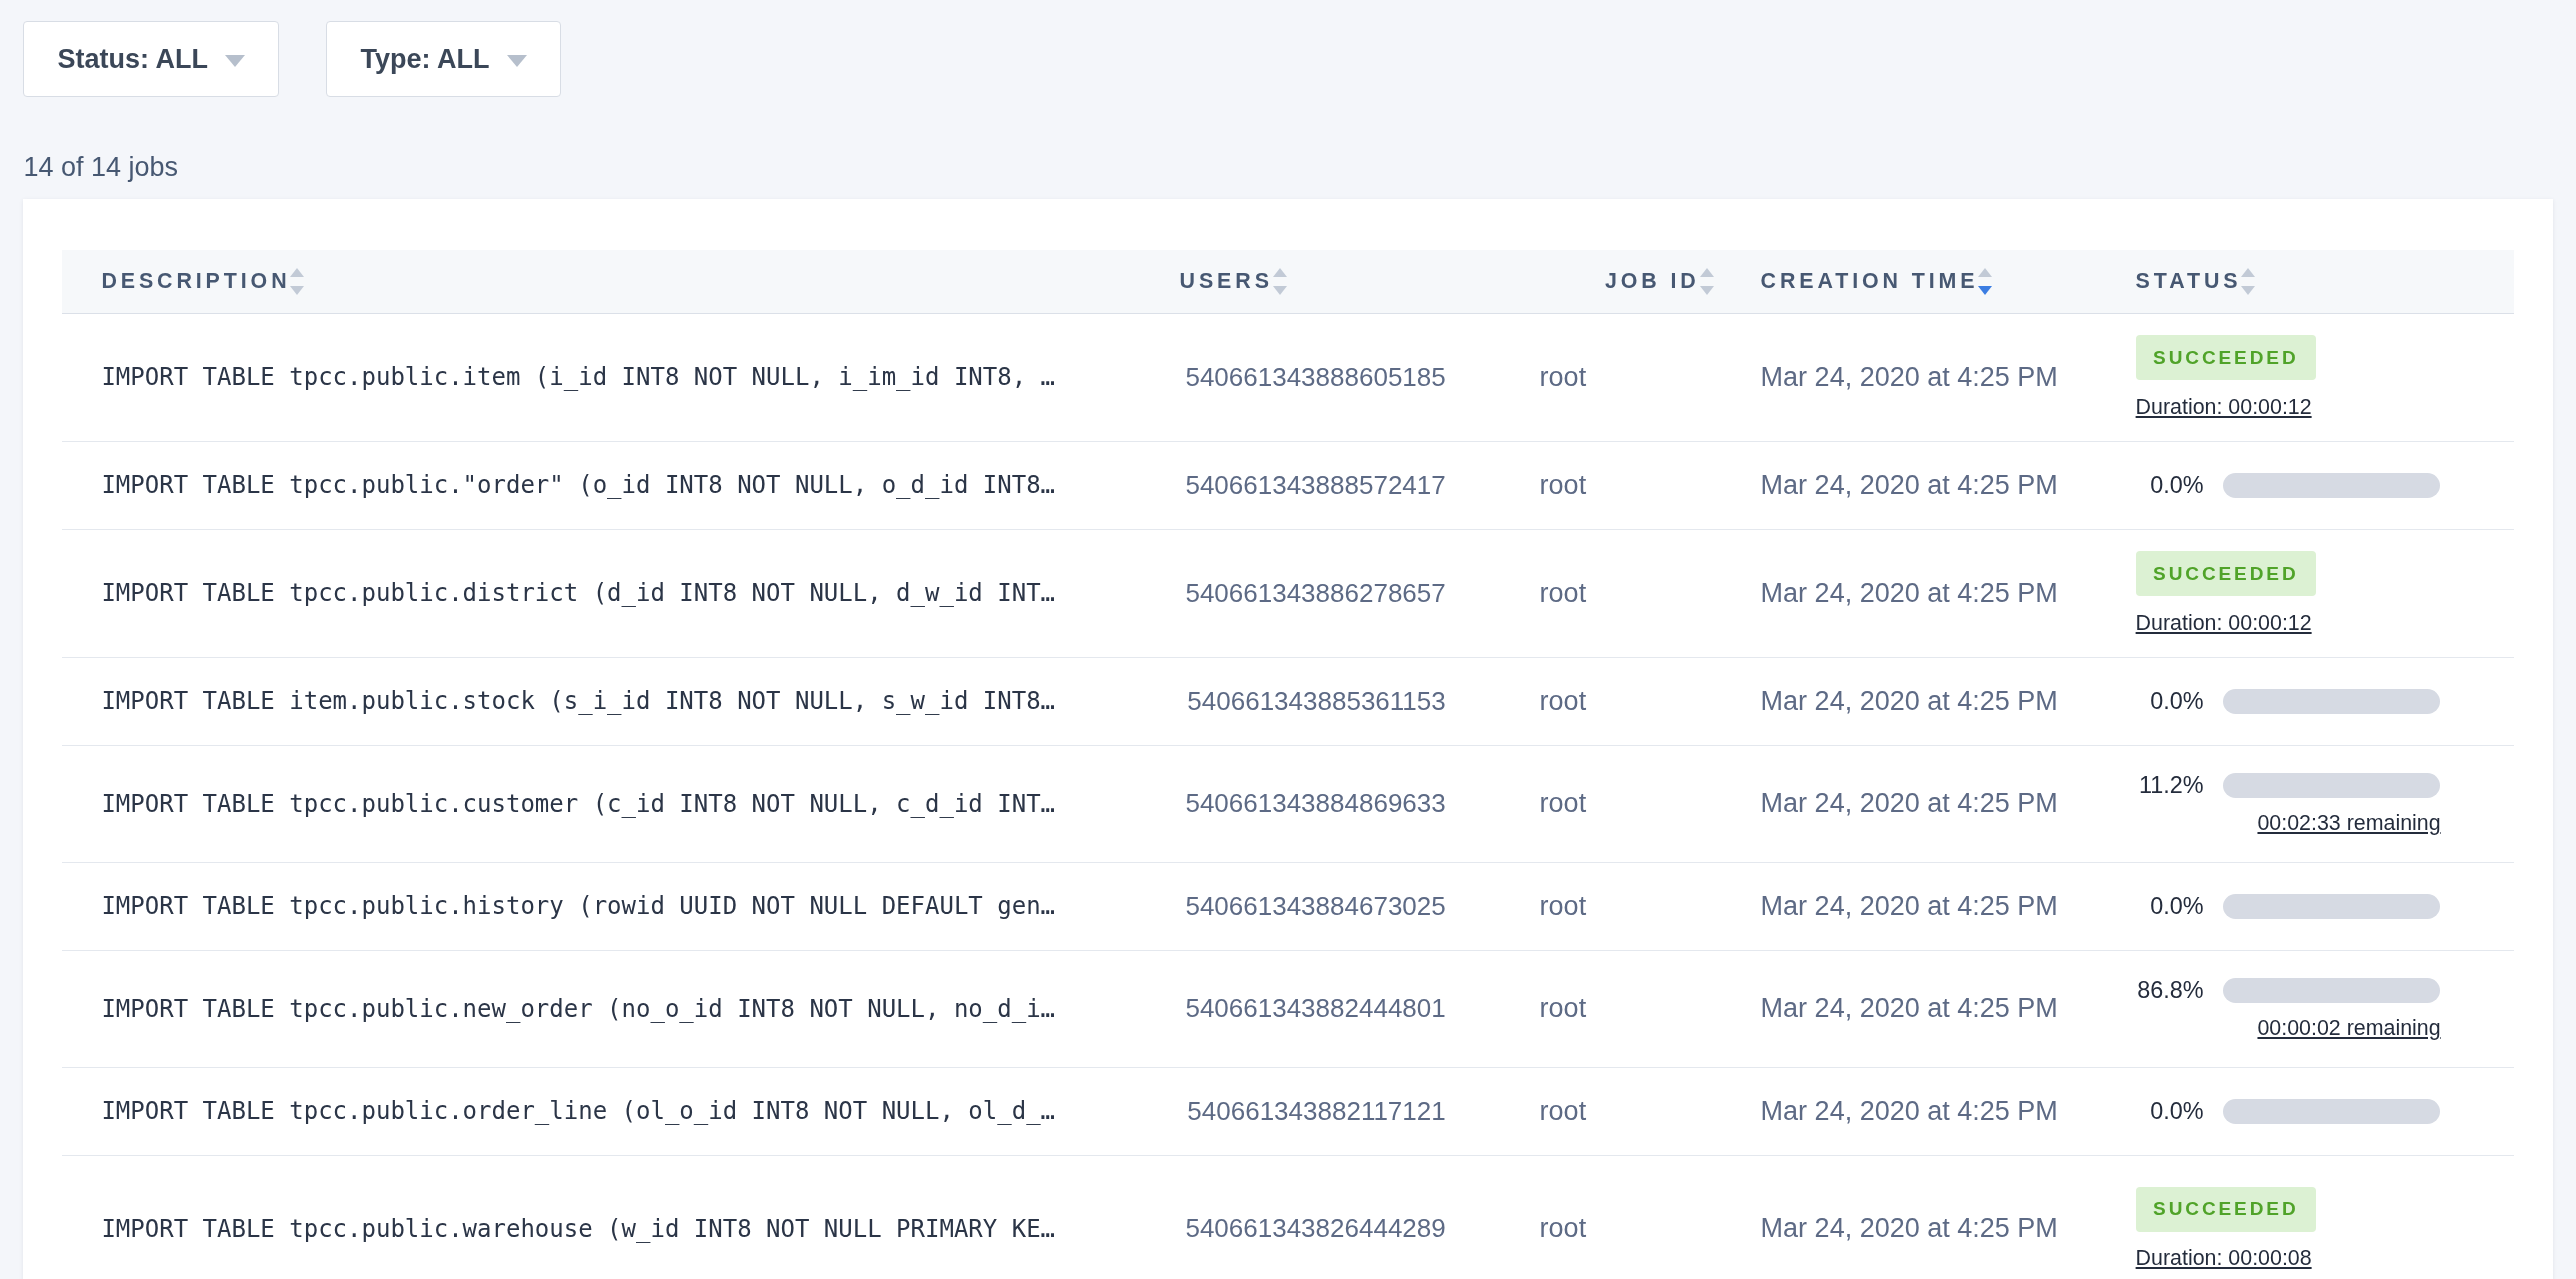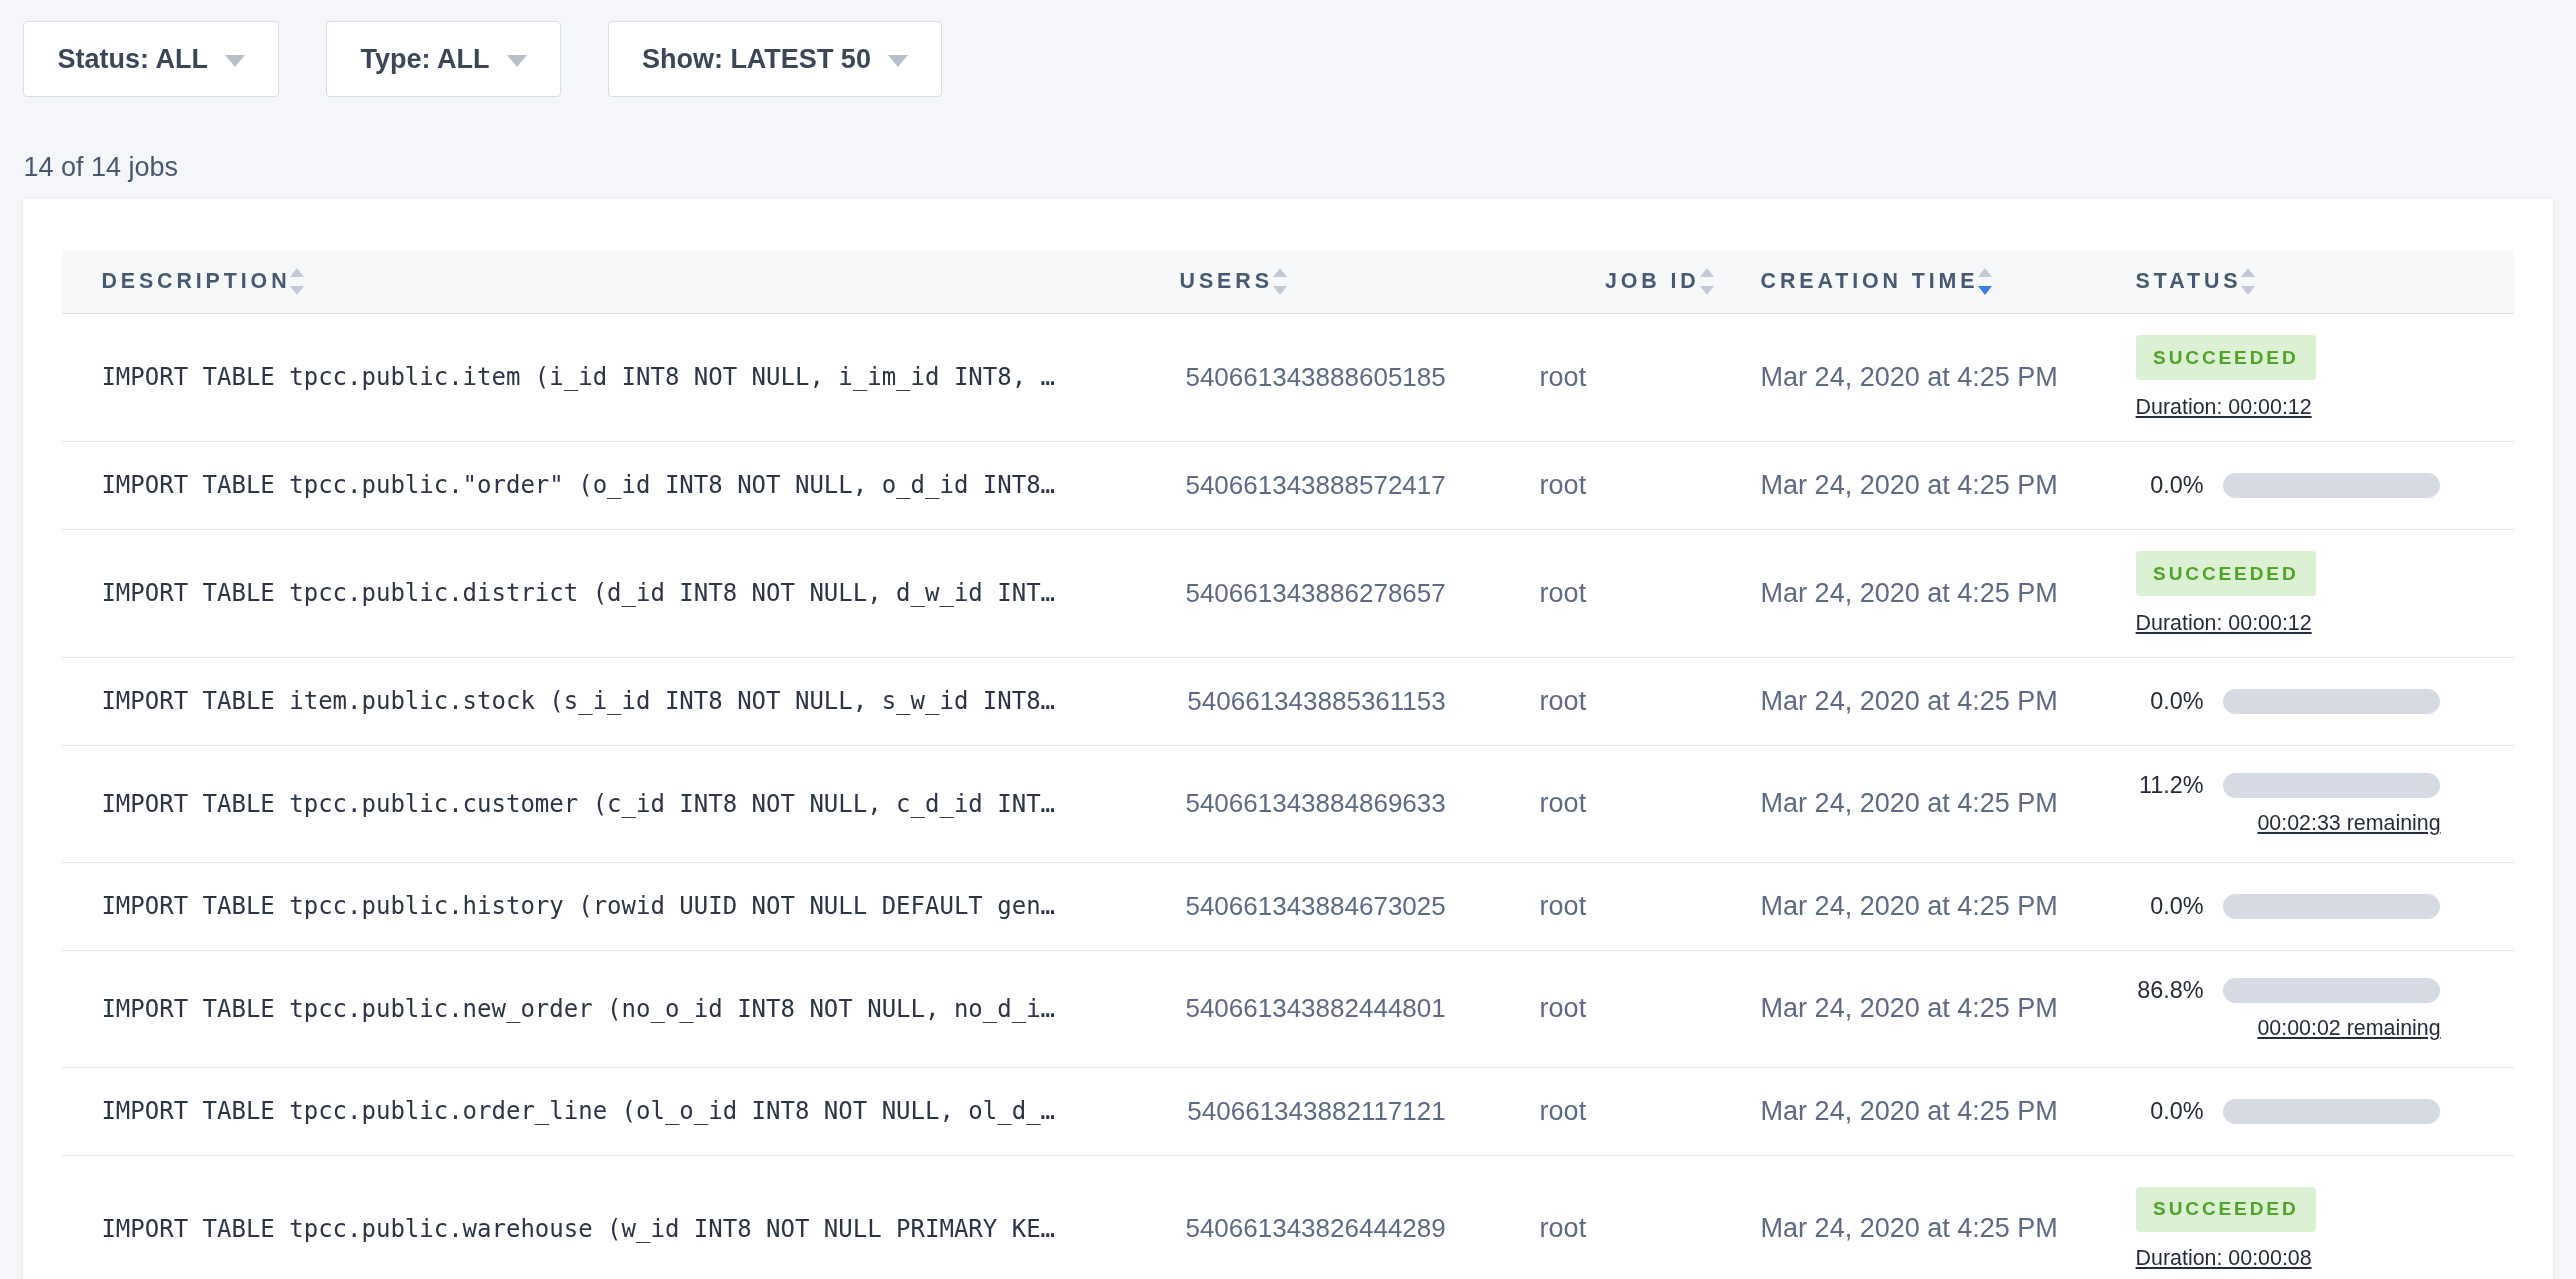--- a/index.html
+++ b/index.html
@@ -89,24 +89,20 @@
 
 <div class="filters">
   <button class="filter-btn">
     <span>Status: ALL</span>
     <span class="caret"></span>
   </button>
   <button class="filter-btn">
     <span>Type: ALL</span>
     <span class="caret"></span>
   </button>
-  <button class="filter-btn">
-    <span>Show: LATEST 50</span>
-    <span class="caret"></span>
-  </button>
 </div>
 
 <div class="jobs-count">14 of 14 jobs</div>
 
 <div class="card">
   <div class="grid-row thead" id="thead">
       <div class="th col-description">
     <span class="th-label">DESCRIPTION</span>
     <span class="sort-arrows">
       <i class="arr-up"></i>

